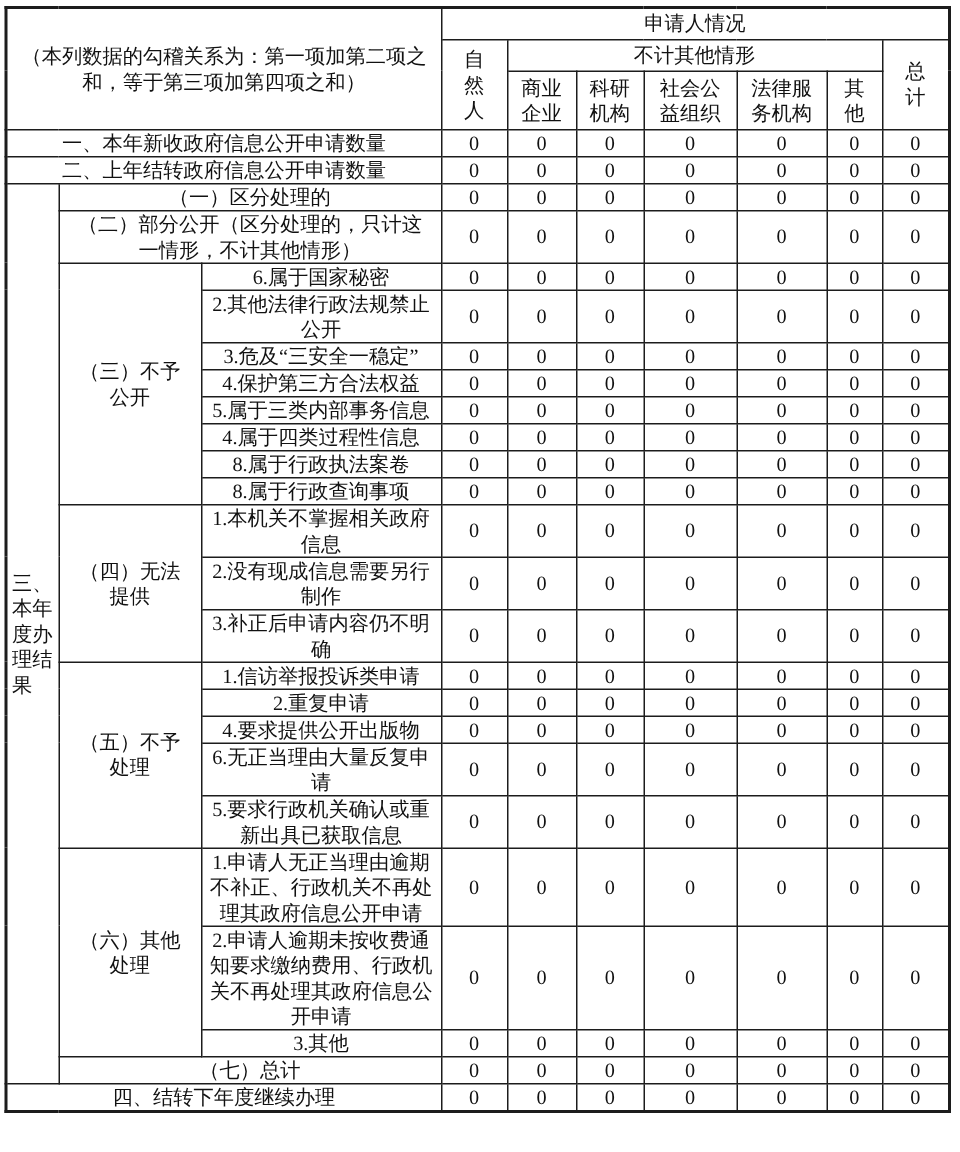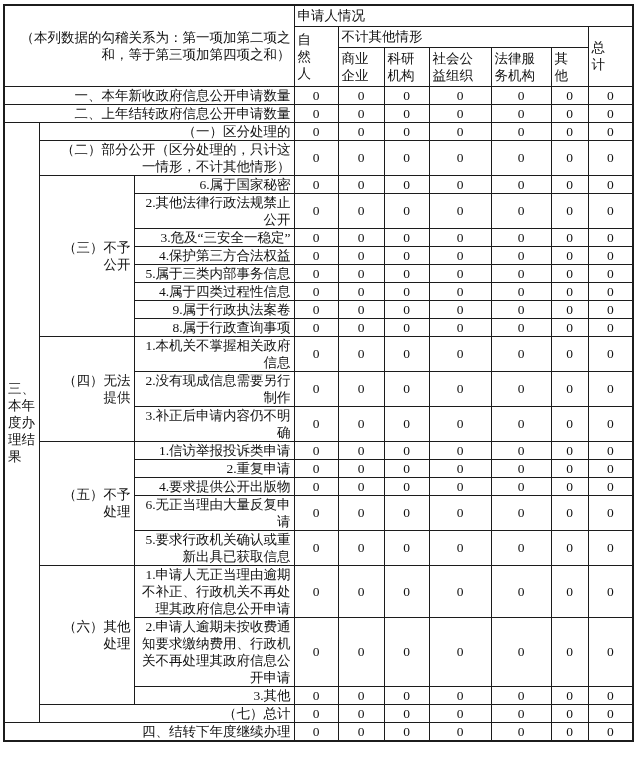--- a/index.html
+++ b/index.html
@@ -34,32 +34,32 @@
     overflow: hidden;
   }
   tr.h1 { height: 21px; }
   tr.h2 { height: 21px; }
   tr.h3 { height: 39px; }
   tr.r1 { height: 18px; }
   tr.d2 { height: 35px; }
   tr.d3 { height: 52px; }
   tr.d4 { height: 69px; padding-left: 24px; }
   td.hc {
-    text-align: left;
+    text-align: center;
     padding: 0 2px;
   }
   td.note {
-    text-align: right;
+    text-align: center;
     line-height: 38px;
     font-size: 13.5px;
     padding: 0 4px;
     vertical-align: middle;
   }
   td.lbl {
-    text-align: right;
+    text-align: center;
   }
   td.vlbl {
     text-align: left;
     padding: 0 4px;
   }
   td.num {
     text-align: center;
     font-size: 14px;
     white-space: nowrap;
   }
@@ -213,21 +213,21 @@
     <td class="lbl">4.属于四类过程性信息</td>
     <td class="num">0</td>
     <td class="num">0</td>
     <td class="num">0</td>
     <td class="num">0</td>
     <td class="num">0</td>
     <td class="num">0</td>
     <td class="num">0</td>
   </tr>
   <tr class="r1">
-    <td class="lbl">9.属于行政执法案卷</td>
+    <td class="lbl">8.属于行政执法案卷</td>
     <td class="num">0</td>
     <td class="num">0</td>
     <td class="num">0</td>
     <td class="num">0</td>
     <td class="num">0</td>
     <td class="num">0</td>
     <td class="num">0</td>
   </tr>
   <tr class="r1">
     <td class="lbl">8.属于行政查询事项</td>

